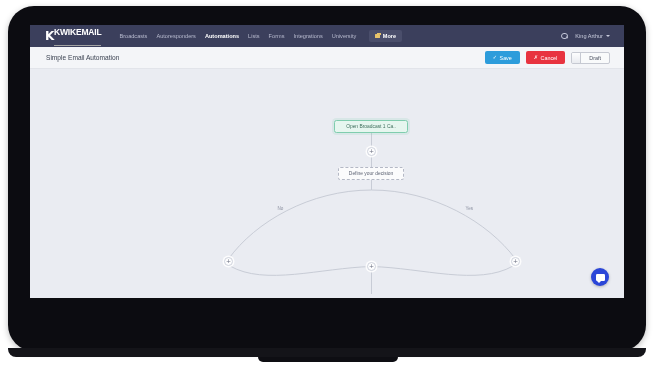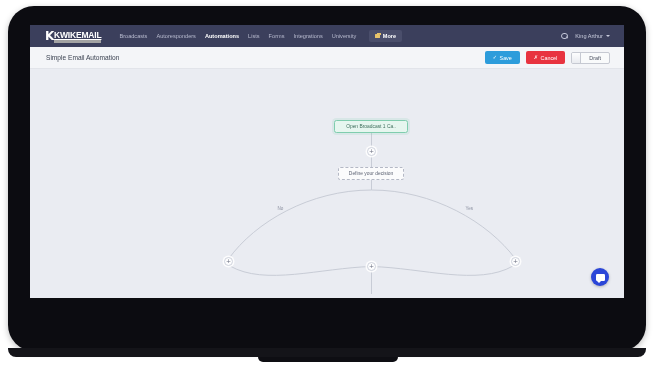--- a/index.html
+++ b/index.html
@@ -55,21 +55,21 @@
     font-size: 8.5px;
     font-weight: bold;
     letter-spacing: -0.2px;
     white-space: nowrap;
   }
   #brand-logo .k-mark {
     font-size: 12px; line-height: 10px;
     font-weight: bold; margin-right: 0px;
     font-family: "DejaVu Sans", sans-serif;
   }
-  #brand-logo .brand-text { border-bottom: 3px solid #a3a3a3; padding-bottom: 0px; text-decoration: underline; }
+  #brand-logo .brand-text { border-bottom: 1px solid #a3a3a3; padding-bottom: 8px; }
 
   #nav-links {
     display: flex; align-items: center;
     margin-left: 18px; gap: 9px;
   }
   .nav-link {
     color: #b7bace;
     font-size: 5.6px;
     white-space: nowrap;
     cursor: pointer;

